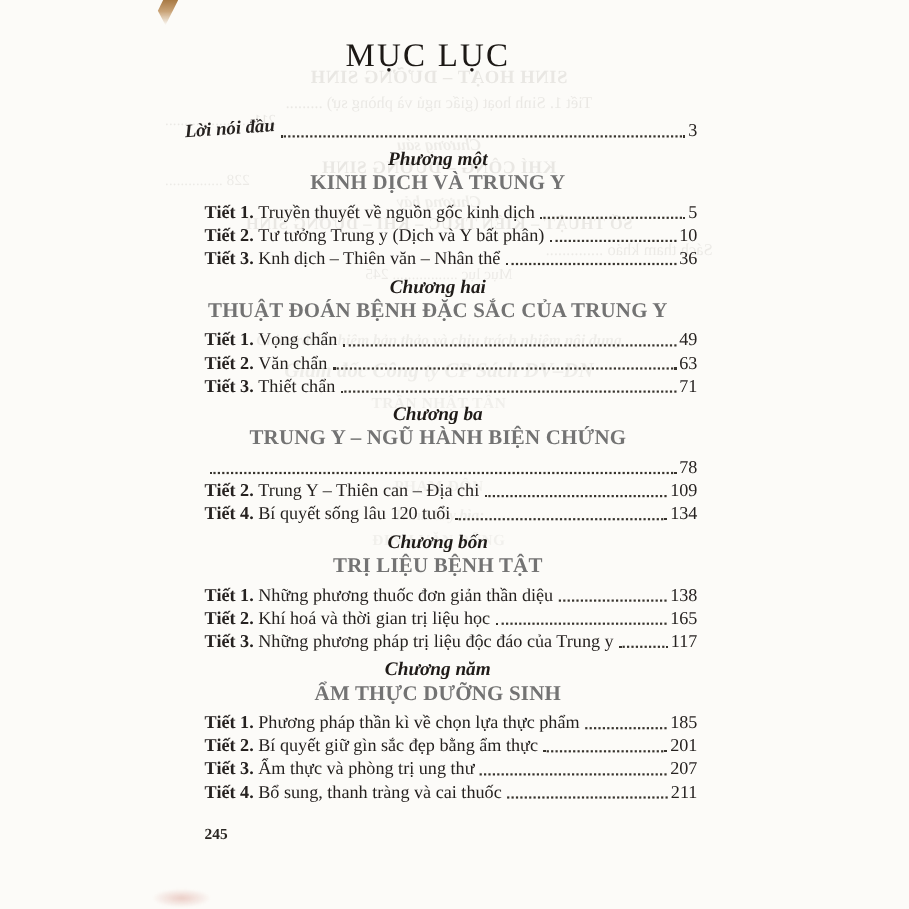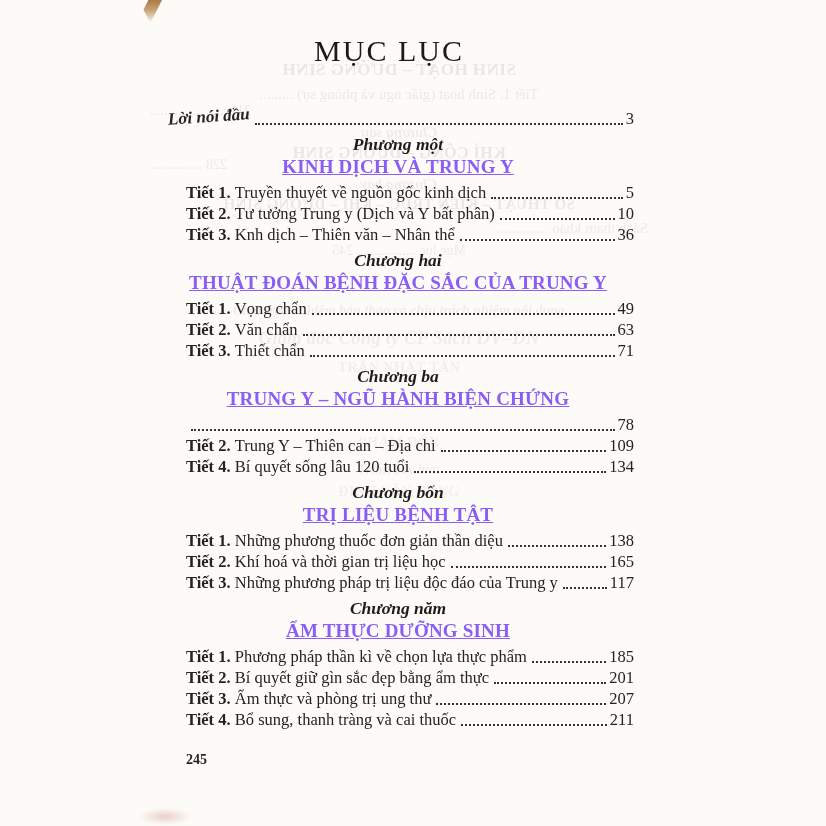--- a/index.html
+++ b/index.html
@@ -41,21 +41,21 @@
   .row.intro .lbl{
     font-style:italic;font-weight:700;font-size:17px;display:inline-block;
     transform:rotate(-4deg) translateY(-2px);margin-left:-18px;
   }
   .chap-head{
     text-align:center;transform:translateX(-12px);
     font-style:italic;font-weight:700;font-size:17.5px;line-height:22px;margin-top:4px;color:#1f1b18;
   }
   .chap-title{
     text-align:center;transform:translateX(-12px);
-    font-weight:700;font-size:19px;line-height:24px;margin-bottom:3px;letter-spacing:.2px;color:#8b5cf6;text-decoration:underline;
+    font-weight:700;font-size:19px;line-height:24px;margin-bottom:3px;letter-spacing:.2px;color:#737373;
   }
   .folio{margin-top:22px;font-size:14px;color:#2a2723;font-weight:bold;}
 </style>
 </head>
 <body>
 
 <div class="page">
 
   <div class="corner-wedge"></div>
   <div class="smudge"></div>

